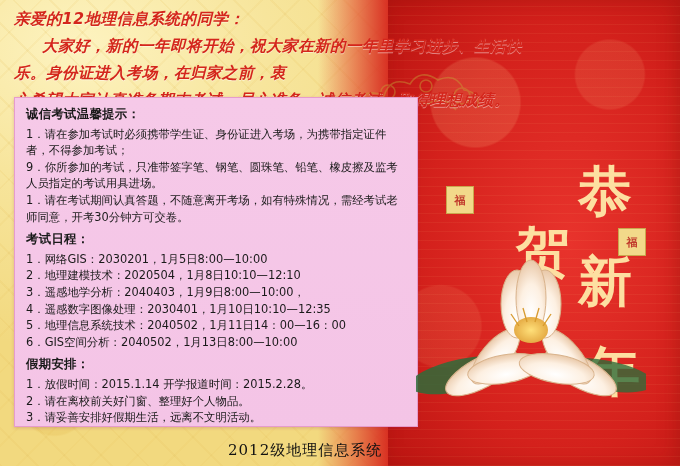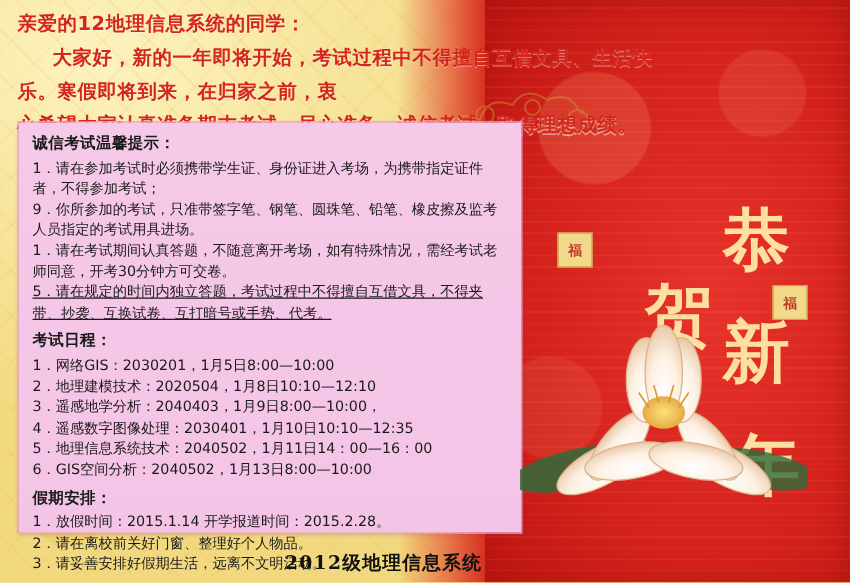--- a/index.html
+++ b/index.html
@@ -57,20 +57,21 @@
   
   .header{
     position:absolute;left:14px;top:6px;width:520px;
     color:#d4261c;
     font-family:"DejaVu Sans","Liberation Sans",sans-serif;
     font-weight:bold;
     font-size:15.5px;
     line-height:27px;
     letter-spacing:.5px;
     text-shadow:0 1px 0 rgba(255,255,255,.45);
+    font-style:italic;
   }
   .header .l2{text-indent:28px;}
   
   .notice{
     position:absolute;left:14px;top:97px;width:404px;height:330px;
     background:linear-gradient(180deg,#f6c9e8 0%,#f4c4e6 100%);
     border:1px solid #e69ccd;
     box-shadow:0 1px 3px rgba(150,60,120,.25);
     padding:7px 9px 0 9px;
     box-sizing:border-box;
@@ -82,21 +83,21 @@
     font-weight:bold;font-size:12.4px;margin:1px 0 3px 2px;letter-spacing:.3px;
   }
   .notice .item{margin:0 0 0 2px;}
   .notice .u{text-decoration:underline;}
   .notice .block{margin-bottom:4px;}
   .sect-title.second{margin-top:6px;}
   
   .lotus-wrap{position:absolute;right:34px;top:232px;width:230px;height:175px;}
   .footer-sign{
     position:absolute;left:228px;bottom:6px;
-    font-size:15px;font-weight:bold;color:#111;
+    font-size:15px;font-weight:normal;color:#111;
     font-family:"DejaVu Serif","Liberation Serif",serif;
     letter-spacing:1px;
   }
   .big-chars{
     position:absolute;right:18px;top:150px;width:180px;height:270px;
     color:#ffe9a8;
   }
   .seal{
     position:absolute;right:206px;top:186px;width:26px;height:26px;
     background:#f2d98a;border:1px solid #c9a84e;color:#c0392b;
@@ -119,31 +120,30 @@
     <path d="M20 60 q14-22 34-12 q6-20 26-12 q10-16 28-4 q18-8 26 10 q16 2 14 18"></path>
     <path d="M34 70 q18-14 34-6 q12-16 30-8 q16-10 28 6"></path>
     <circle cx="58" cy="44" r="7"></circle>
     <circle cx="96" cy="38" r="6"></circle>
     <circle cx="132" cy="48" r="8"></circle>
   </g>
 </svg>
 
 <div class="header">
   <div>亲爱的12地理信息系统的同学：</div>
-  <div class="l2">大家好，新的一年即将开始，考试过程中不得擅自互借文具、生活快乐。寒假即将到来，在归家之前，衷</div>
+  <div class="l2">大家好，新的一年即将开始，祝大家在新的一年里学习进步、生活快乐。身份证进入考场，在归家之前，衷</div>
   <div>心希望大家认真准备期末考试，尽心准备，诚信考试，取得理想成绩。</div>
 </div>
 
 <div class="notice">
   <div class="sect-title">诚信考试温馨提示：</div>
   <div class="block">
     <div class="item">1．请在参加考试时必须携带学生证、身份证进入考场，为携带指定证件者，不得参加考试；</div>
     <div class="item">9．你所参加的考试，只准带签字笔、钢笔、圆珠笔、铅笔、橡皮擦及监考人员指定的考试用具进场。</div>
     <div class="item">1．请在考试期间认真答题，不随意离开考场，如有特殊情况，需经考试老师同意，开考30分钟方可交卷。</div>
-    <div class="item u">5．请在规定的时间内独立答题，考试过程中不得擅自互借文具，不得夹带、抄袭、互换试卷、互打暗号或手势、代考。</div>
   </div>
 
   <div class="sect-title second">考试日程：</div>
   <div class="block">
     <div class="item">1．网络GIS：2030201，1月5日8:00—10:00</div>
     <div class="item">2．地理建模技术：2020504，1月8日10:10—12:10</div>
     <div class="item">3．遥感地学分析：2040403，1月9日8:00—10:00，</div>
     <div class="item">4．遥感数字图像处理：2030401，1月10日10:10—12:35</div>
     <div class="item">5．地理信息系统技术：2040502，1月11日14：00—16：00</div>
     <div class="item">6．GIS空间分析：2040502，1月13日8:00—10:00</div>

